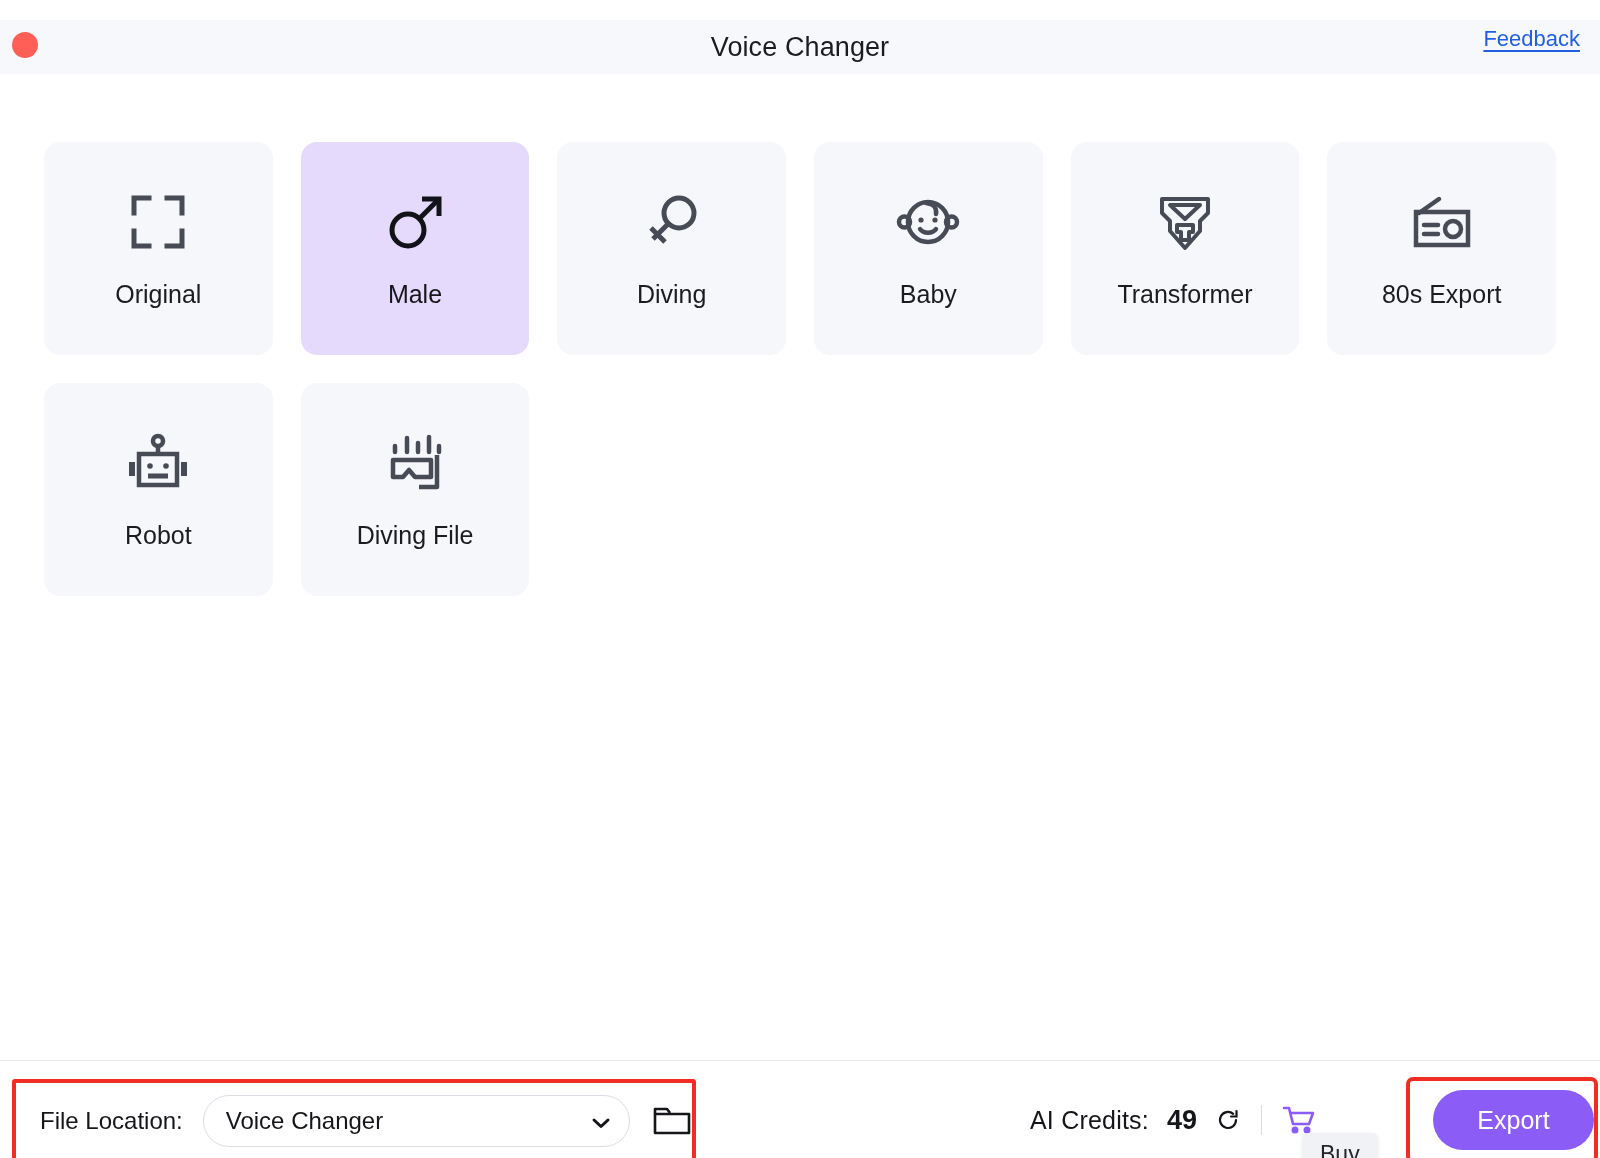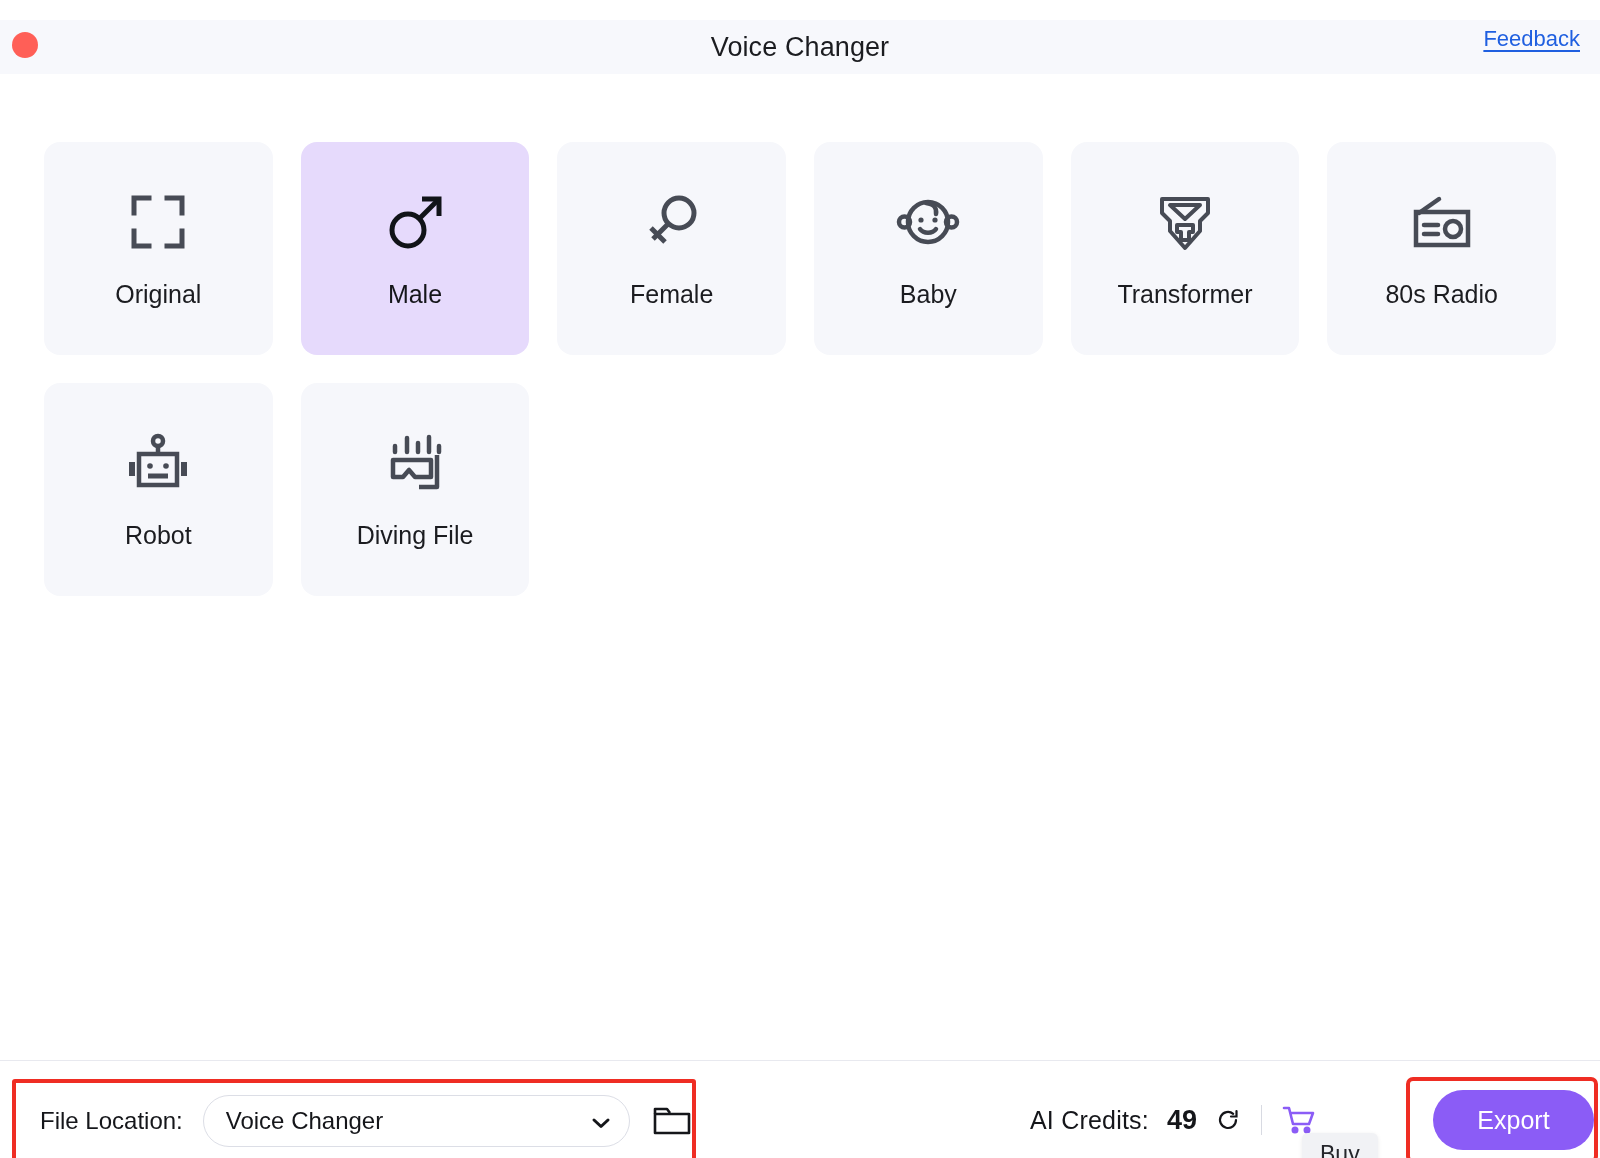--- a/index.html
+++ b/index.html
@@ -328,21 +328,21 @@
       </div>
 
       <div class="voice-card">
         <div class="voice-icon">
           <svg width="62" height="62" viewBox="0 0 62 62" fill="none" stroke="#474b55" stroke-width="5">
             <circle cx="38" cy="22" r="15"></circle>
             <path d="M27 33 L12 48" stroke-linecap="butt"></path>
             <path d="M10 37 L24 51" stroke-linecap="butt"></path>
           </svg>
         </div>
-        <div class="voice-label">Female</div>
+        <div class="voice-label">Diving</div>
       </div>
 
       <div class="voice-card">
         <div class="voice-icon">
           <svg width="64" height="58" viewBox="0 0 64 58" fill="none" stroke="#474b55" stroke-width="4.5">
             <circle cx="32" cy="29" r="20"></circle>
             <circle cx="8.5" cy="29" r="5.5"></circle>
             <circle cx="55.5" cy="29" r="5.5"></circle>
             <path d="M30 10 C38 11 41 15 40 21" stroke-linecap="round"></path>
             <circle cx="25" cy="27" r="2.6" fill="#474b55" stroke="none"></circle>
@@ -367,21 +367,21 @@
       <div class="voice-card">
         <div class="voice-icon">
           <svg width="62" height="54" viewBox="0 0 62 54" fill="none" stroke="#474b55" stroke-width="4.5">
             <path d="M8 18 L28 4" stroke-linecap="round"></path>
             <rect x="5" y="17" width="52" height="33"></rect>
             <path d="M13 30 H27" stroke-linecap="round"></path>
             <path d="M13 39 H27" stroke-linecap="round"></path>
             <circle cx="42" cy="34" r="8"></circle>
           </svg>
         </div>
-        <div class="voice-label">80s Radio</div>
+        <div class="voice-label">80s Export</div>
       </div>
 
       <div class="voice-card">
         <div class="voice-icon">
           <svg width="64" height="60" viewBox="0 0 64 60" fill="none" stroke="#474b55" stroke-width="4.5">
             <circle cx="32" cy="8" r="5"></circle>
             <path d="M32 13 V21" stroke-linecap="butt"></path>
             <rect x="13" y="21" width="38" height="31"></rect>
             <rect x="3" y="29" width="6" height="14" fill="#474b55" stroke="none"></rect>
             <rect x="55" y="29" width="6" height="14" fill="#474b55" stroke="none"></rect>

